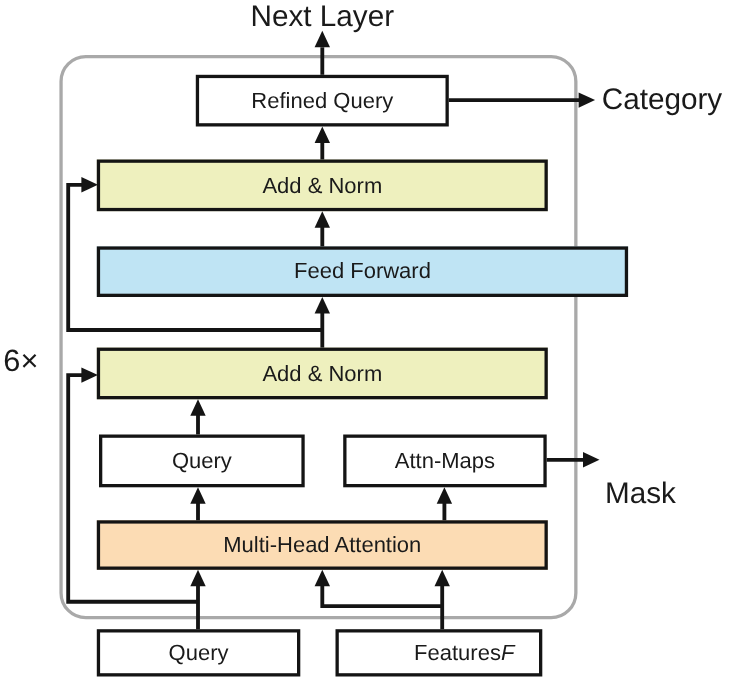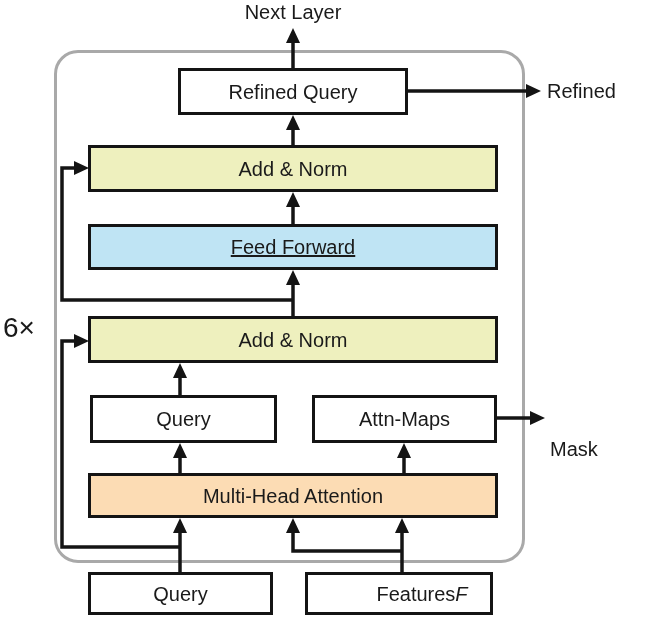--- a/index.html
+++ b/index.html
@@ -33,21 +33,21 @@
     line-height: 1;
     white-space: nowrap;
     text-align: center;
   }
   .fill-addnorm { background: var(--color-add-norm, #eef0be); }
   .fill-ff      { background: var(--color-feed-forward, #bfe4f4); }
   .fill-attn    { background: var(--color-attention, #fcdcb4); }
 
   .lbl {
     position: absolute;
-    font-size: 20px;
+    font-size: 27px;
     line-height: 1;
     white-space: nowrap;
   }
   .lbl-next   { left: 293px; top: 2px;  transform: translateX(-50%); }
   .lbl-loop   { left: 3px;   top: 314px; font-size: 28px; }
   .lbl-cat    { left: 547px; top: 91px;  transform: translateY(-52%); }
   .lbl-mask   { left: 550px; top: 418px; transform: translateY(-52%); margin-top: 31px; }
 
   svg.wires {
     position: absolute;
@@ -61,28 +61,28 @@
 </style>
 </head>
 <body>
 
 <div class="canvas">
 
   <div class="frame"></div>
 
   <div class="lbl lbl-next">Next Layer</div>
   <div class="lbl lbl-loop">6×</div>
-  <div class="lbl lbl-cat">Refined</div>
+  <div class="lbl lbl-cat">Category</div>
   <div class="lbl lbl-mask">Mask</div>
 
   <div class="box" style="left:178px; top:68px; width:230px; height:47px;">Refined Query</div>
 
   <div class="box fill-addnorm" style="left:88px; top:145px; width:410px; height:47px;">Add &amp; Norm</div>
 
-  <div class="box fill-ff" style="left:88px; top:224px; width:410px; height:46px;text-decoration:underline;">Feed Forward</div>
+  <div class="box fill-ff" style="left:88px; top:224px; width:483px; height:46px;">Feed Forward</div>
 
   <div class="box fill-addnorm" style="left:88px; top:316px; width:410px; height:47px;">Add &amp; Norm</div>
 
   <div class="box" style="left:90px; top:395px; width:187px; height:48px;">Query</div>
 
   <div class="box fill-attn" style="left:88px; top:473px; width:410px; height:45px;">Multi-Head Attention</div>
 
   <div class="box" style="left:312px; top:395px; width:185px; height:48px;">Attn-Maps</div>
 
   <div class="box" style="left:88px; top:572px; width:185px; height:43px;">Query</div>

